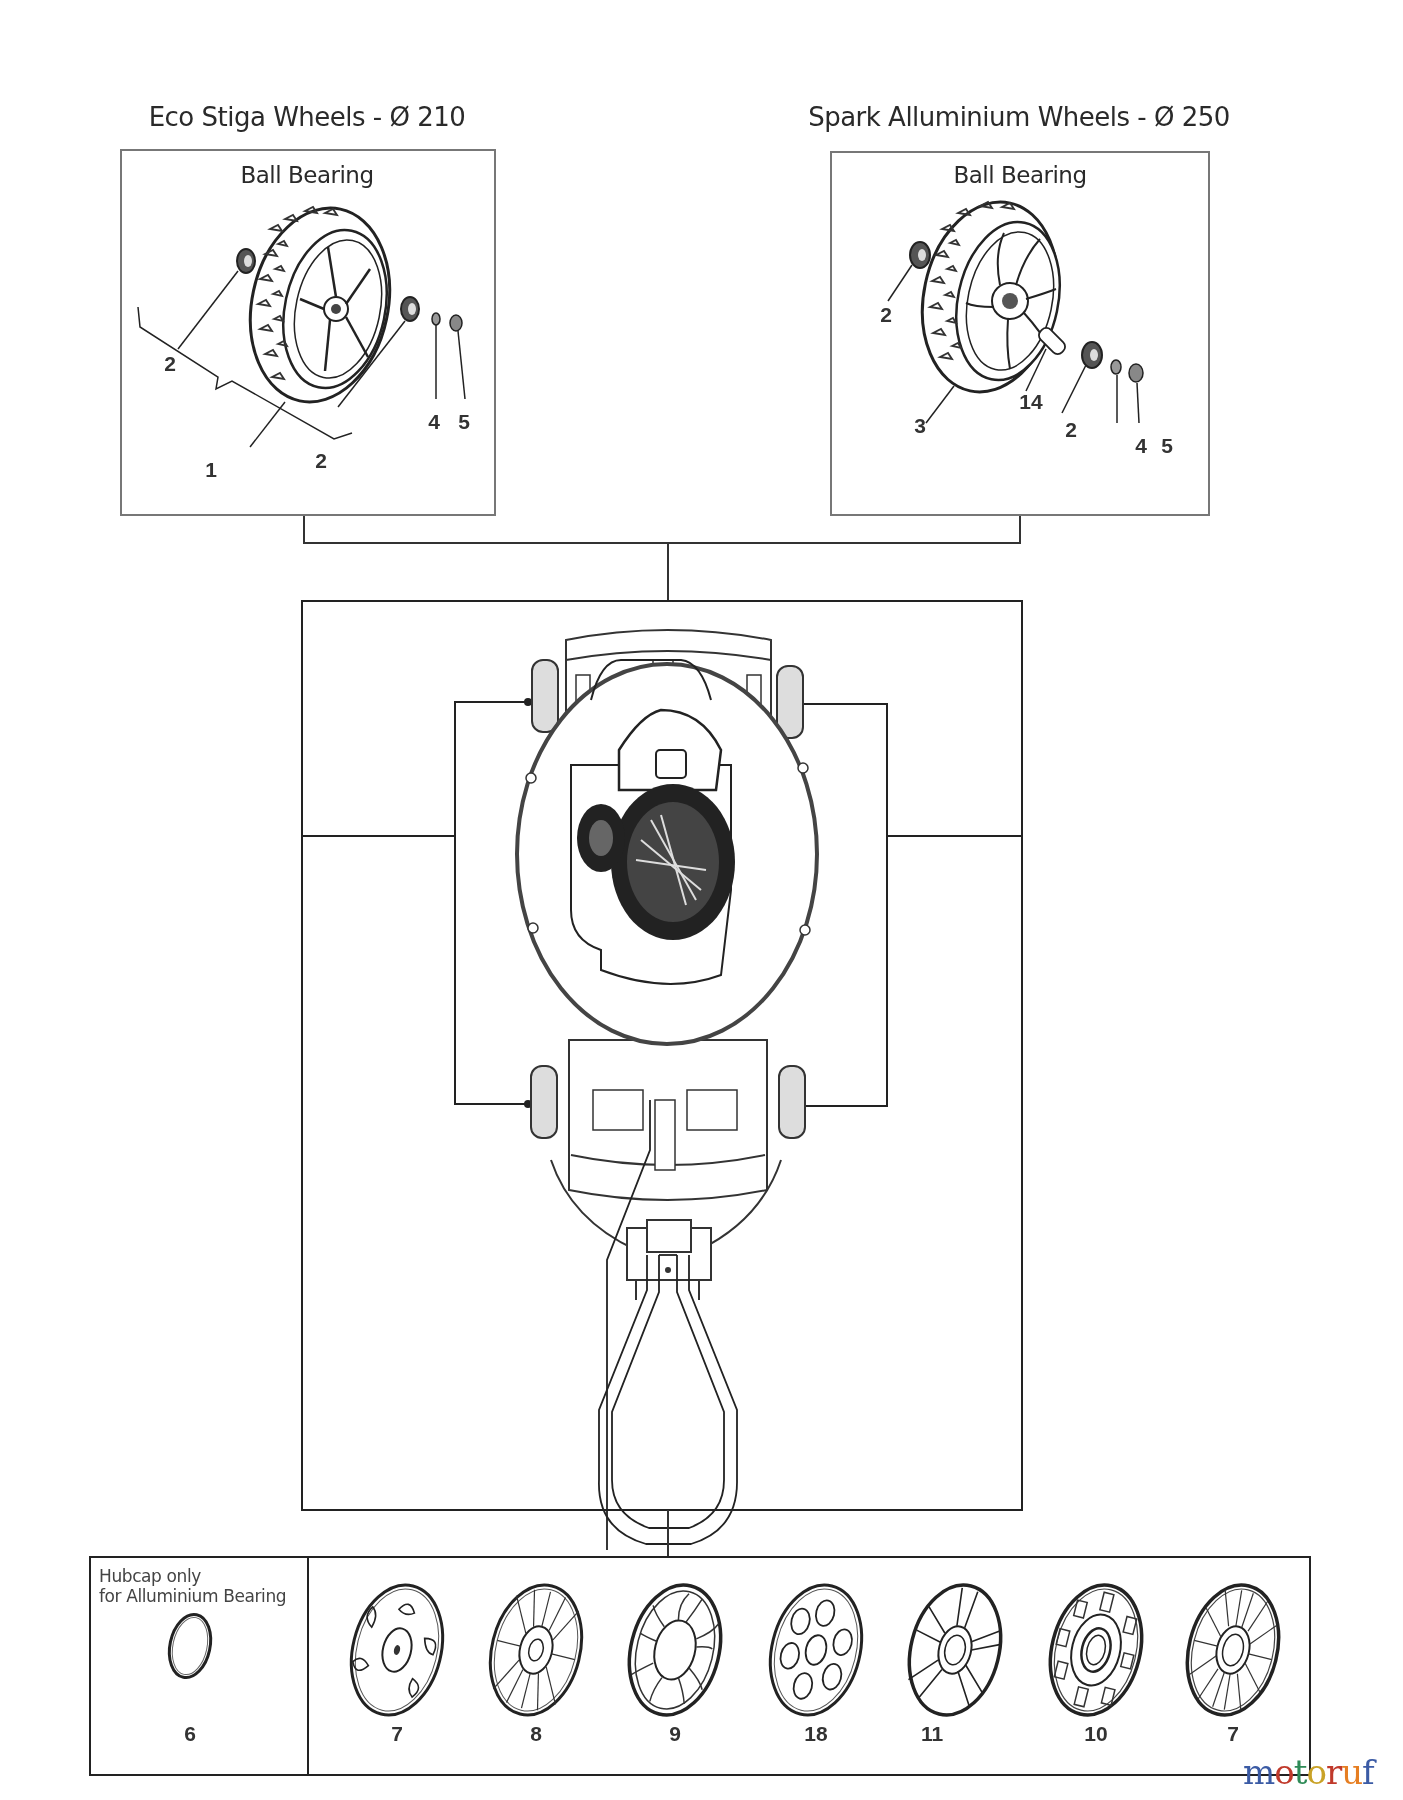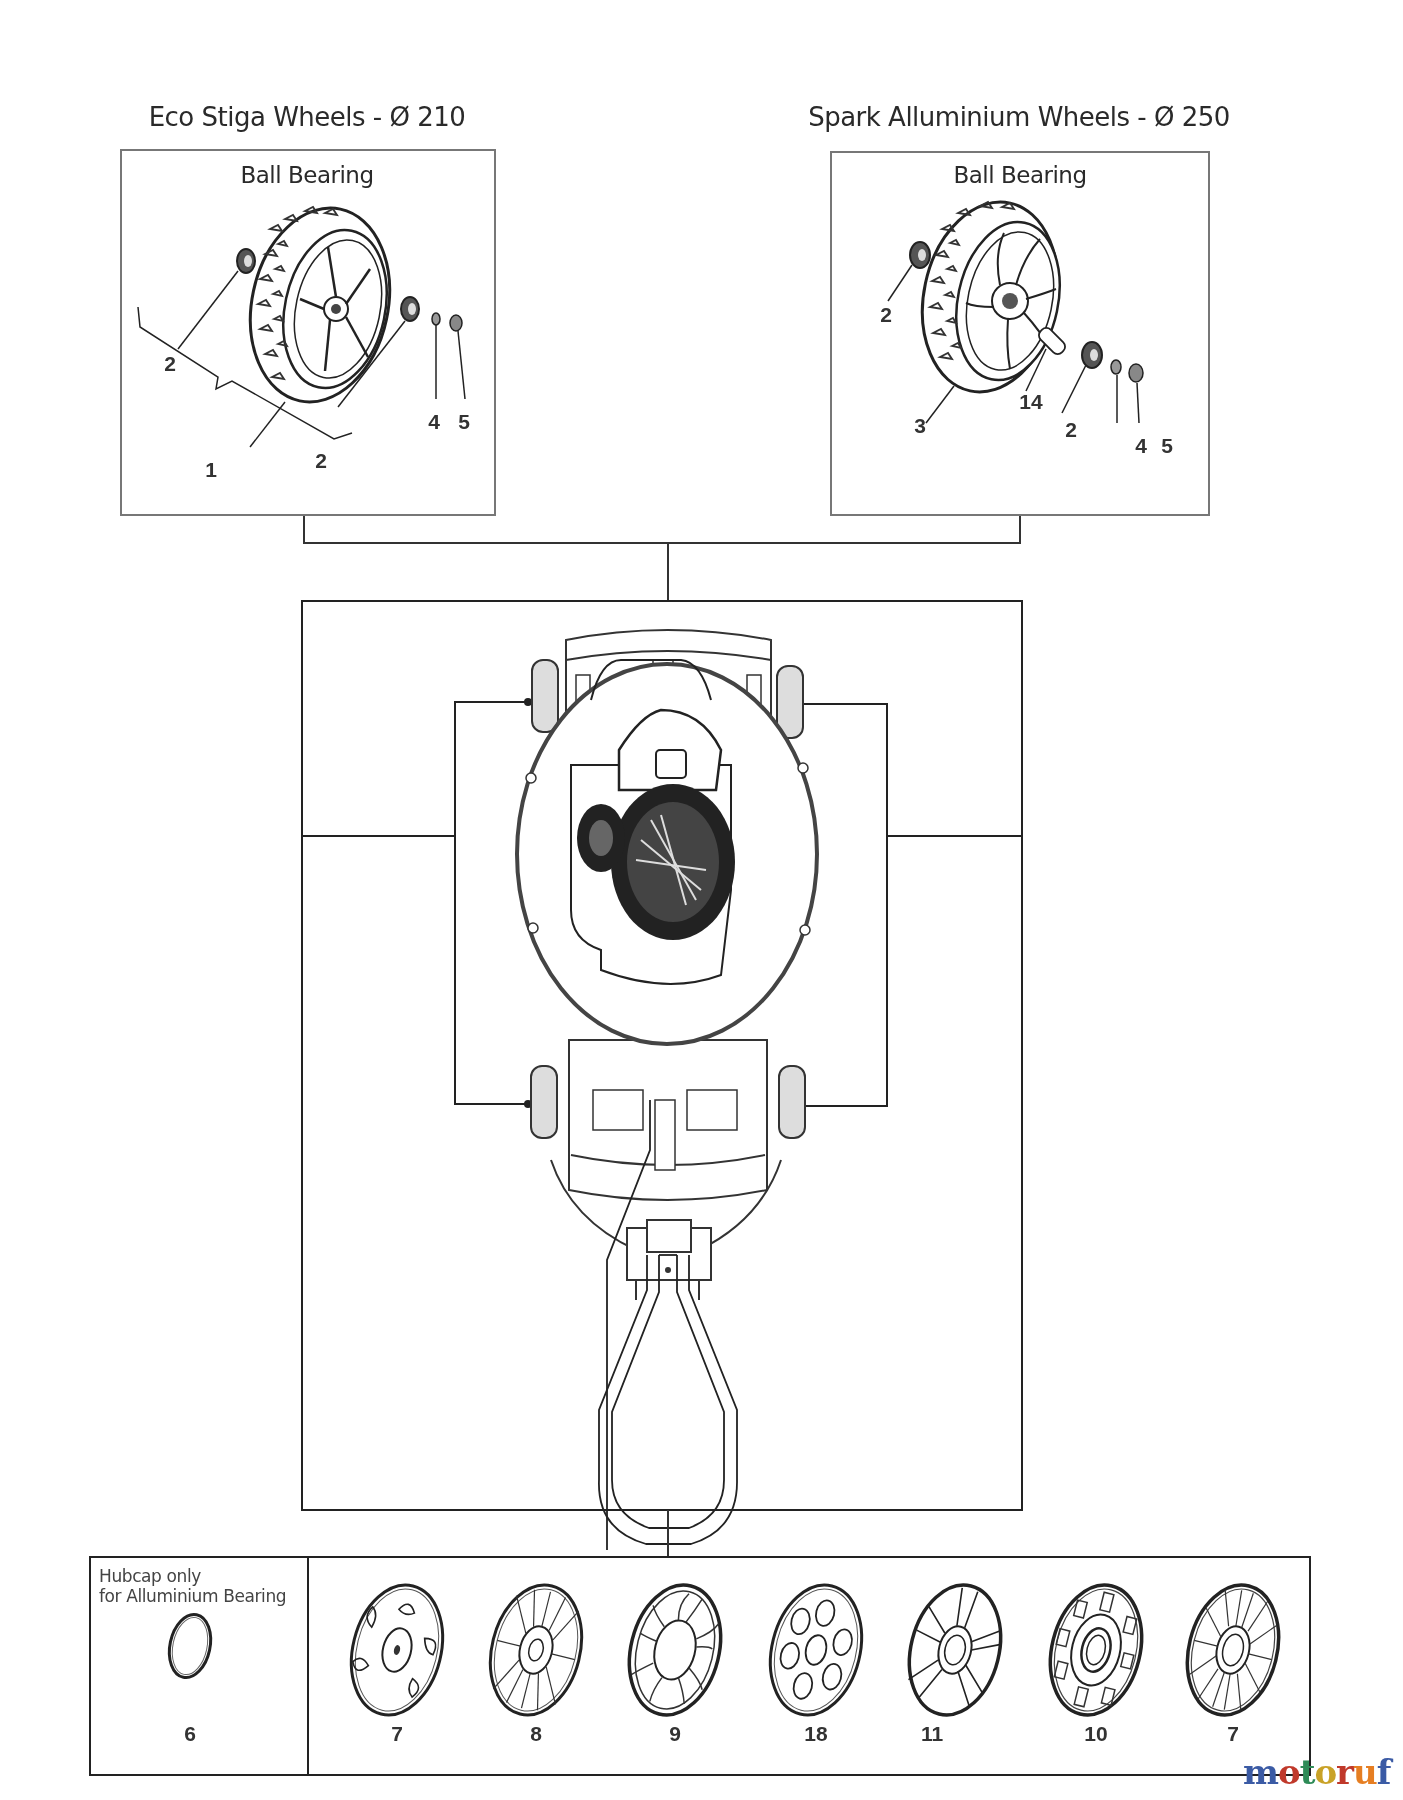--- a/index.html
+++ b/index.html
@@ -7,21 +7,21 @@
   .abs{position:absolute;}
   .title{font-family:"DejaVu Sans",sans-serif;font-size:26px;color:#2a2a2a;white-space:nowrap;transform:translateX(-50%);letter-spacing:-0.5px;}
   .subtitle{font-family:"DejaVu Sans",sans-serif;font-size:23px;color:#2a2a2a;white-space:nowrap;transform:translateX(-50%);letter-spacing:-0.5px;}
   .box{position:absolute;border:2px solid #777;box-sizing:border-box;}
   .box.dark{border-color:#222;}
   .num{position:absolute;font-family:"Liberation Sans",sans-serif;font-size:21px;font-weight:bold;color:#333;transform:translateX(-50%);}
   .hline{position:absolute;height:2px;background:#333;}
   .vline{position:absolute;width:2px;background:#333;}
   .note{position:absolute;font-family:"DejaVu Sans",sans-serif;font-size:17px;color:#444;line-height:20px;letter-spacing:-0.4px;}
   svg{position:absolute;overflow:visible;}
-  .logo{position:absolute;font-family:"DejaVu Serif",serif;font-size:34px;font-weight:bold;letter-spacing:-1px;}
+  .logo{position:absolute;font-family:"DejaVu Serif",serif;font-size:34px;font-weight:normal;letter-spacing:-1px;}
   .logo span{display:inline-block;}
 </style>
 </head>
 <body>
 
 <div class="abs title" style="left:307px;top:102px;">Eco Stiga Wheels - Ø 210</div>
 <div class="box" style="left:120px;top:149px;width:376px;height:367px;">
 </div>
 <div class="abs subtitle" style="left:307px;top:162px;">Ball Bearing</div>
 

